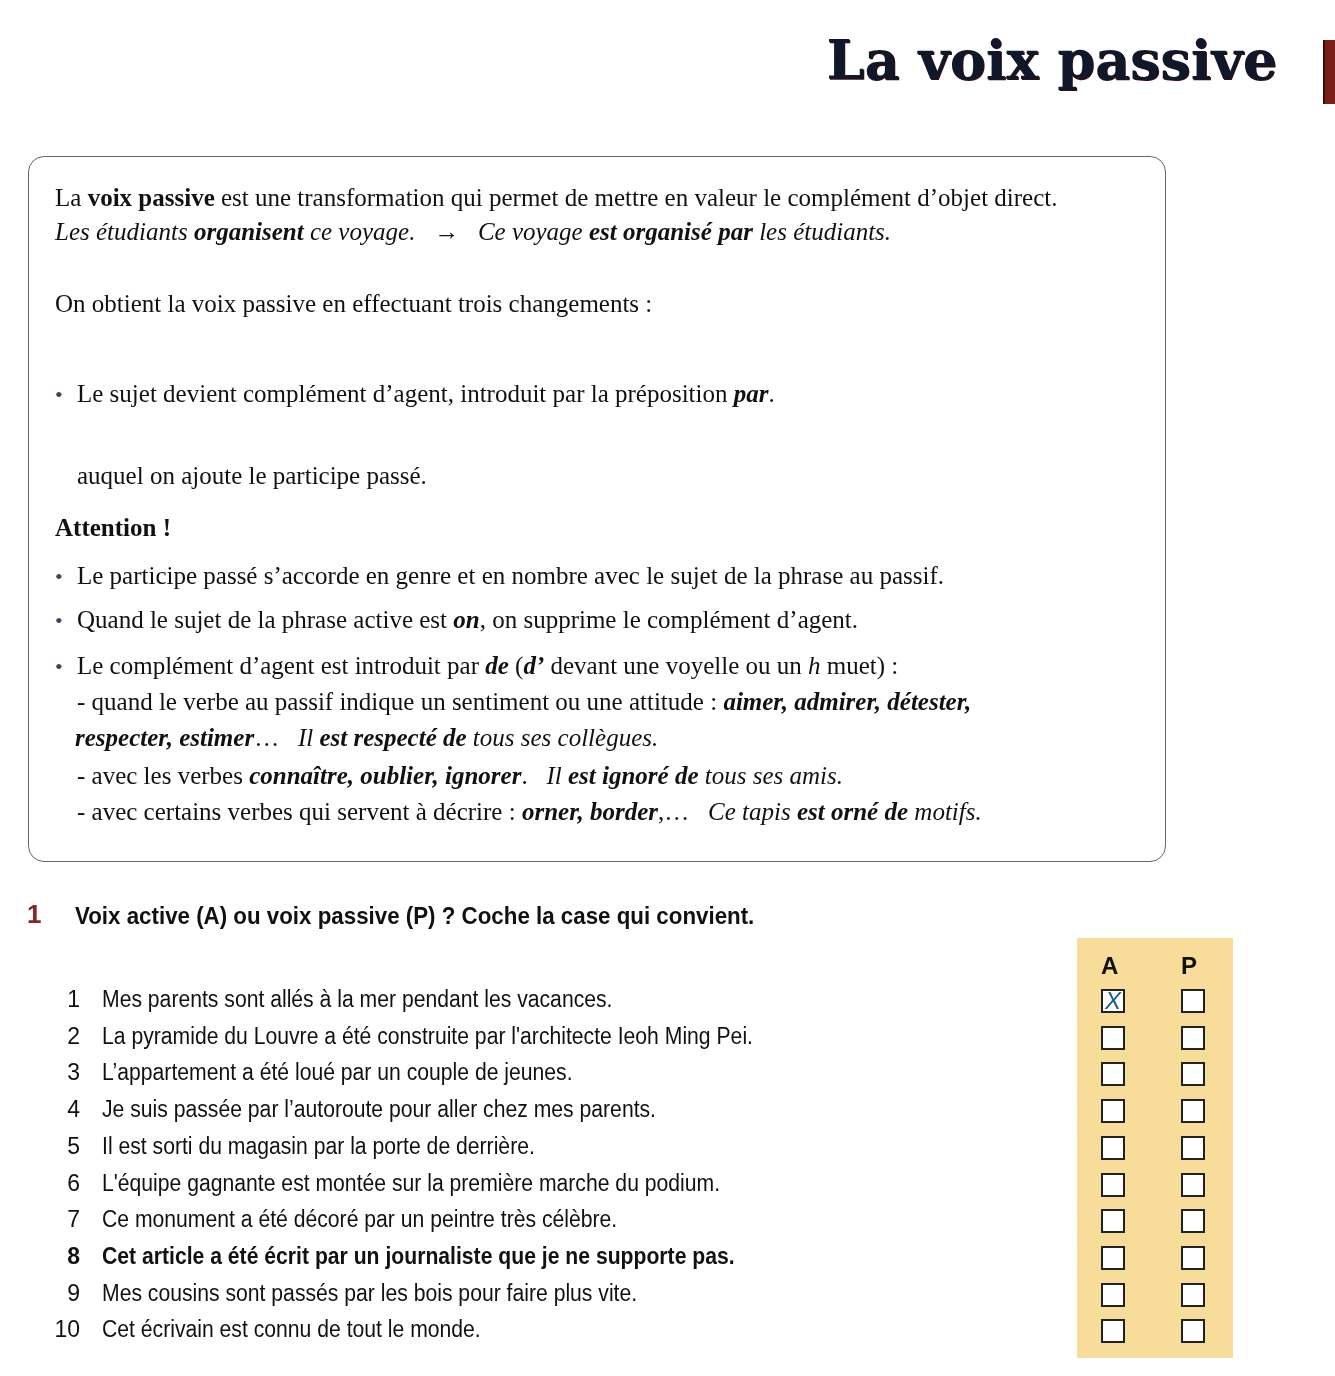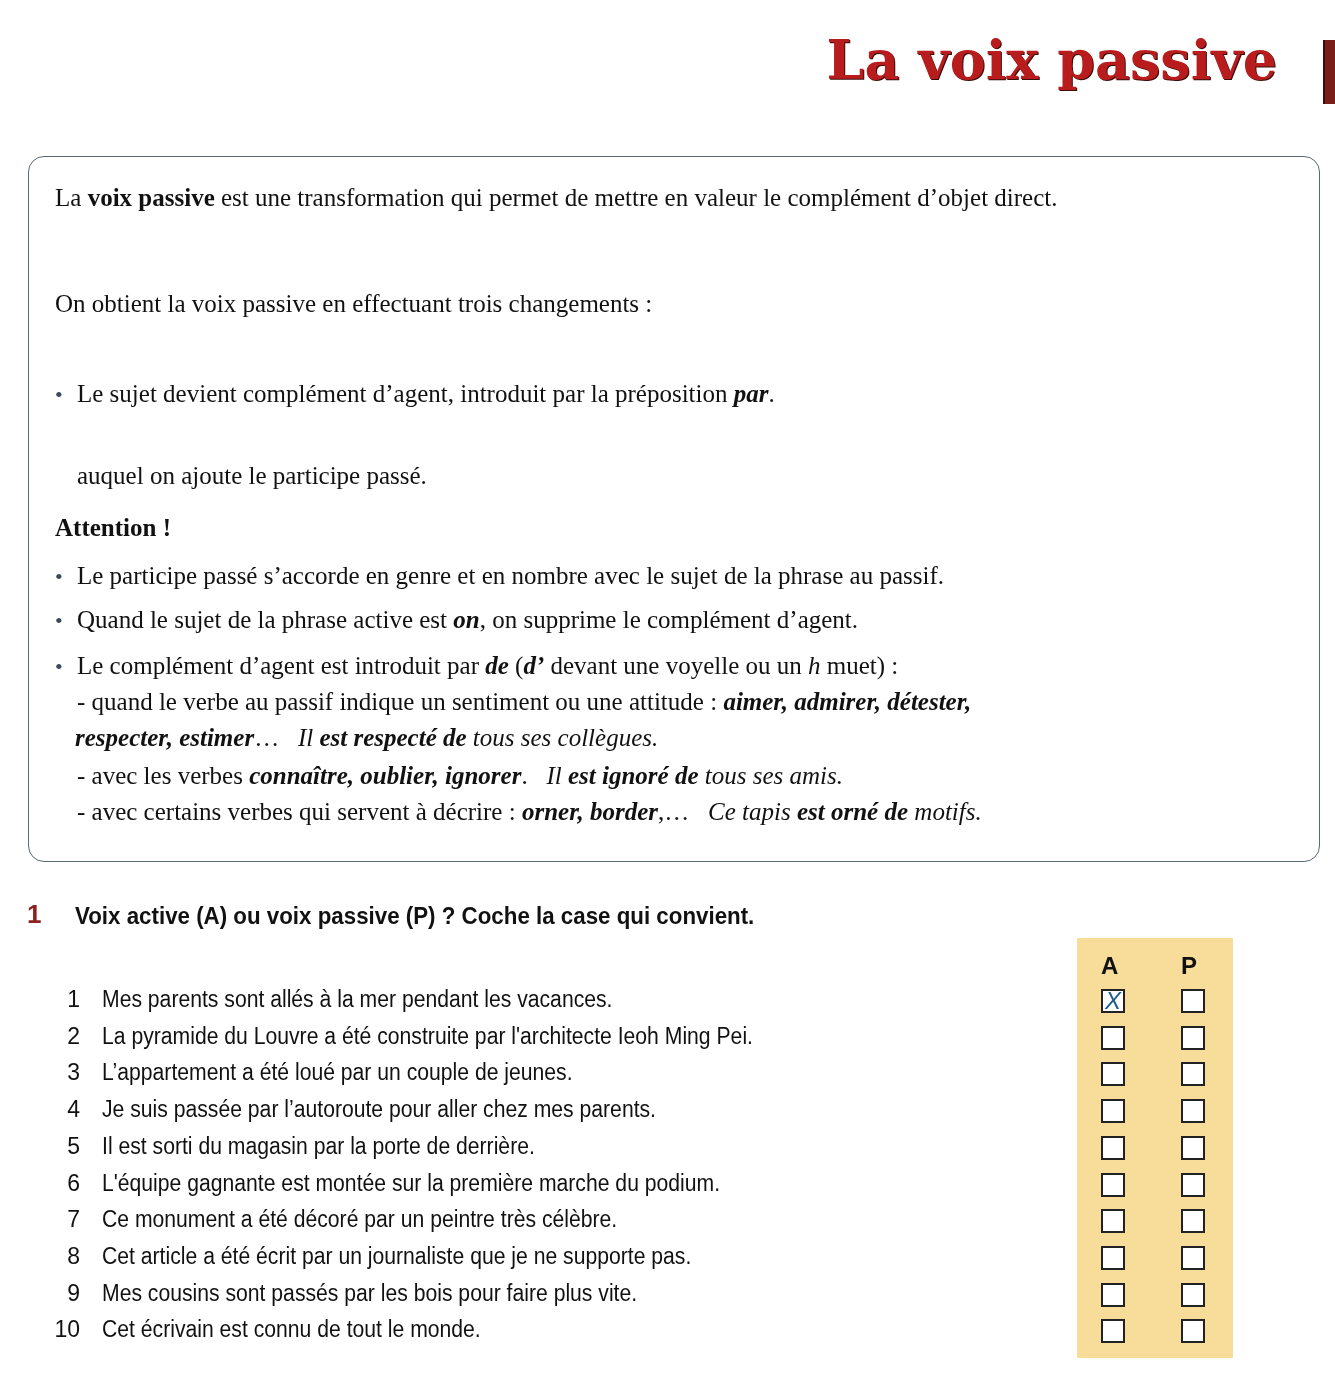--- a/index.html
+++ b/index.html
@@ -1,30 +1,30 @@
 <!DOCTYPE html>
 <html><head>
 <meta charset="utf-8">
 <style>
   html, body { margin: 0; padding: 0; background: #ffffff; }
   body { width: 1335px; height: 1376px; position: relative; overflow: hidden; color: #111; }
 
   #title {
     position: absolute; right: 58px; top: 28px;
     font-family: "DejaVu Serif", "Liberation Serif", serif;
-    font-weight: bold; font-size: 54px; color: #b91c1c;
+    font-weight: bold; font-size: 54px; color: #0f172a;
     letter-spacing: 0px; text-shadow: 1px 1px 0 #3a0d0b;
   }
   #title-bar {
     position: absolute; right: 0; top: 40px; width: 10px; height: 64px;
     background: #7a1e1a; border-left: 2px solid #3a0d0b;
   }
 
   #rule-box {
-    position: absolute; left: 28px; top: 156px; width: 1292px; height: 706px;
+    position: absolute; left: 28px; top: 156px; width: 1138px; height: 706px;
     border: 1.5px solid #5b6878; border-radius: 16px; box-sizing: border-box;
     font-family: "Liberation Serif", "DejaVu Serif", serif; font-size: 25px; line-height: 1;
   }
   .line { position: absolute; left: 26px; white-space: nowrap; }
   .bul { position: absolute; left: 26px; white-space: nowrap; }
   .bul .dot { display: inline-block; width: 22px; color: #3b4a5a; font-size: 22px; }
   .ind { left: 48px; }
   .it { font-style: italic; }
   .b { font-weight: bold; }
   .bi { font-weight: bold; font-style: italic; }
@@ -51,20 +51,21 @@
   .item .txt { display: inline-block; transform: scaleX(0.92); transform-origin: left; }
 </style>
 </head>
 <body>
 
 <div id="title">La voix passive</div>
 <div id="title-bar"></div>
 
 <div id="rule-box">
   <div class="line" style="top:28px"><span style="white-space: pre;">La </span><span class="b" style="white-space: pre;">voix passive</span><span style="white-space: pre;"> est une transformation qui permet de mettre en valeur le complément d’objet direct.</span></div>
+  <div class="line" style="top:62px"><span class="it" style="white-space: pre;">Les étudiants </span><span class="bi" style="white-space: pre;">organisent</span><span class="it" style="white-space: pre;"> ce voyage.   →   Ce voyage </span><span class="bi" style="white-space: pre;">est organisé par</span><span class="it" style="white-space: pre;"> les étudiants.</span></div>
 
   <div class="line" style="top:134px">On obtient la voix passive en effectuant trois changements :</div>
   <div class="bul" style="top:224px"><span class="dot">•</span><span><span style="white-space: pre;">Le sujet devient complément d’agent, introduit par la préposition </span><span class="bi" style="white-space: pre; margin-top: 32px;">par</span><span style="white-space: pre;">.</span></span></div>
   <div class="line ind" style="top:306px">auquel on ajoute le participe passé.</div>
 
   <div class="line b" style="top:358px">Attention !</div>
   <div class="bul" style="top:450px"><span class="dot">•</span><span><span style="white-space: pre;">Quand le sujet de la phrase active est </span><span class="bi" style="white-space: pre;">on</span><span style="white-space: pre;">, on supprime le complément d’agent.</span></span></div>
   <div class="bul" style="top:406px"><span class="dot">•</span><span><span style="white-space: pre;">Le participe passé s’accorde en genre et en nombre avec le sujet de la phrase au passif.</span></span></div>
   <div class="bul" style="top:496px"><span class="dot">•</span><span><span style="white-space: pre;">Le complément d’agent est introduit par </span><span class="bi" style="white-space: pre;">de</span><span style="white-space: pre;"> (</span><span class="bi" style="white-space: pre;">d’</span><span style="white-space: pre;"> devant une voyelle ou un </span><span class="it" style="white-space: pre;">h</span><span style="white-space: pre;"> muet) :</span></span></div>
   <div class="line ind" style="top:532px"><span style="white-space: pre;">- quand le verbe au passif indique un sentiment ou une attitude : </span><span class="bi" style="white-space: pre;">aimer, admirer, détester,</span></div>
@@ -102,16 +103,16 @@
   </div>
 
 <div id="items">
     <div class="item" style="top: 986px;"><span class="num">1</span><span class="txt">Mes parents sont allés à la mer pendant les vacances.</span></div>
     <div class="item" style="top: 1022.7px;"><span class="num">2</span><span class="txt">La pyramide du Louvre a été construite par l'architecte Ieoh Ming Pei.</span></div>
     <div class="item" style="top: 1059.4px;"><span class="num">3</span><span class="txt">L’appartement a été loué par un couple de jeunes.</span></div>
     <div class="item" style="top: 1096.1px;"><span class="num">4</span><span class="txt">Je suis passée par l’autoroute pour aller chez mes parents.</span></div>
     <div class="item" style="top: 1132.8px;"><span class="num">5</span><span class="txt">Il est sorti du magasin par la porte de derrière.</span></div>
     <div class="item" style="top: 1169.5px;"><span class="num">6</span><span class="txt">L'équipe gagnante est montée sur la première marche du podium.</span></div>
     <div class="item" style="top: 1206.2px;"><span class="num">7</span><span class="txt">Ce monument a été décoré par un peintre très célèbre.</span></div>
-    <div class="item" style="top: 1242.9px;"><span class="num">8</span><span class="txt">Cet article a été écrit par un journaliste que je ne supporte pas.</span></div>
+    <div class="item" style="top: 1242.9px; font-weight: bold;"><span class="num">8</span><span class="txt">Cet article a été écrit par un journaliste que je ne supporte pas.</span></div>
     <div class="item" style="top: 1279.6px;"><span class="num">9</span><span class="txt">Mes cousins sont passés par les bois pour faire plus vite.</span></div>
     <div class="item" style="top: 1316.3px;"><span class="num">10</span><span class="txt">Cet écrivain est connu de tout le monde.</span></div>
   </div>
 
 </body></html>

